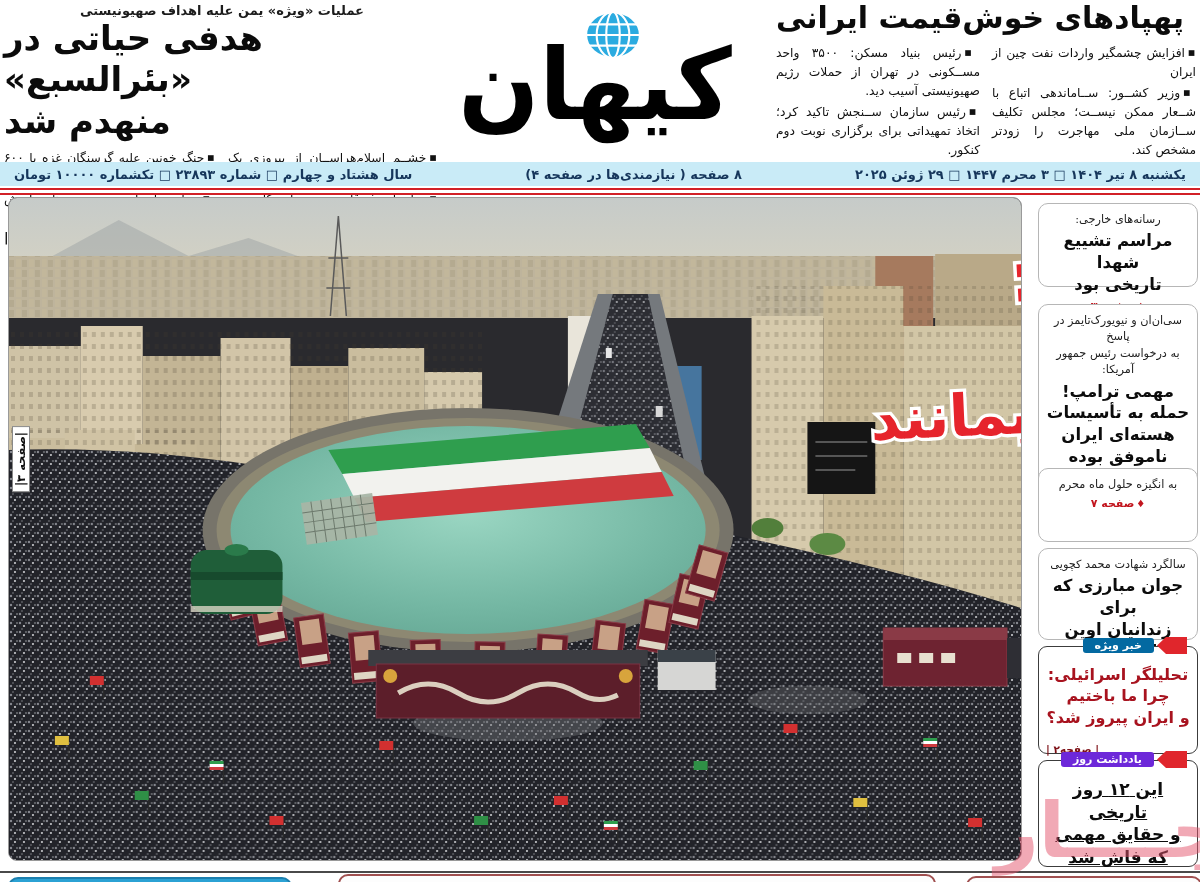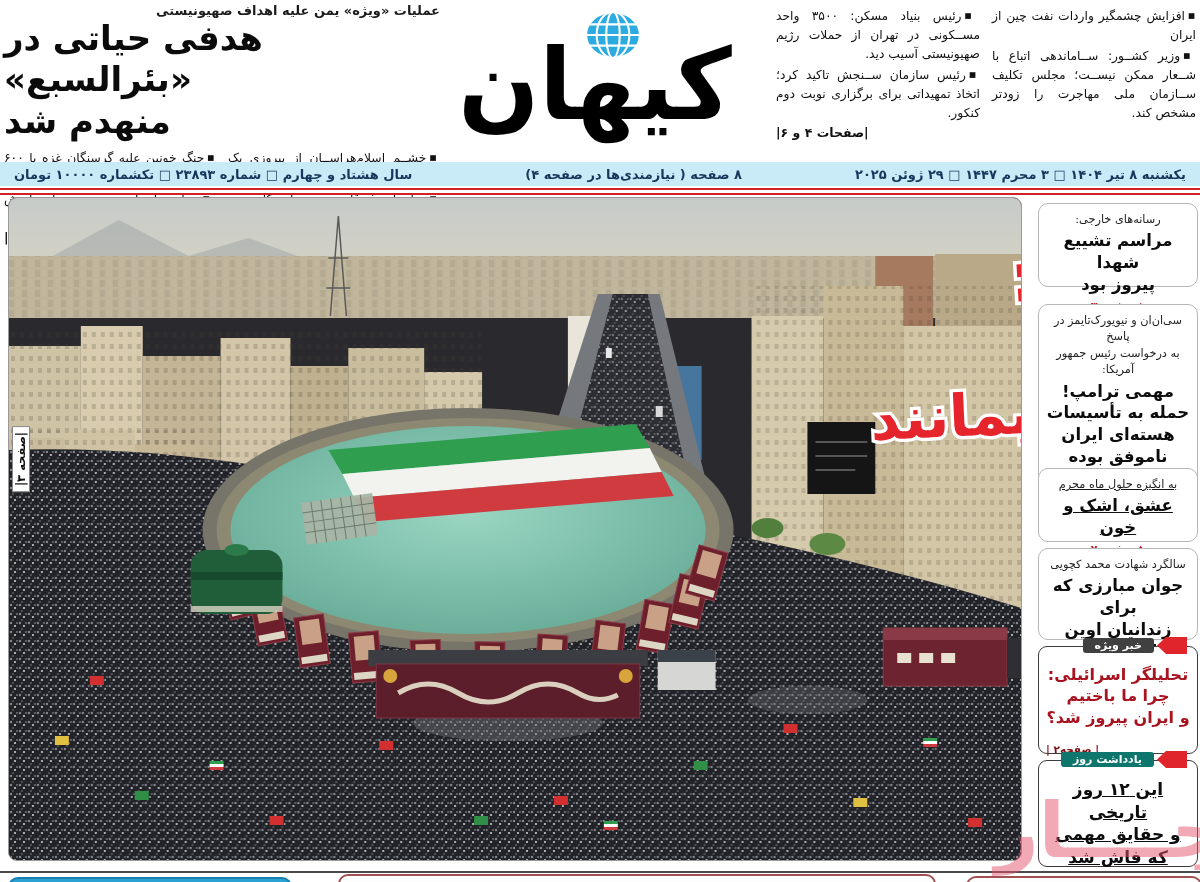--- a/index.html
+++ b/index.html
@@ -5,21 +5,21 @@
   html,body{margin:0;padding:0;}
   body{
     width:1200px;height:882px;position:relative;overflow:hidden;
     background:#ffffff;direction:rtl;
     font-family:"DejaVu Sans",sans-serif;color:#111;
   }
   
   .story{position:absolute;top:0;}
   .story-right{right:4px;width:420px;}
   .story-left{left:4px;width:436px;}
-  .kicker{font-size:13px;font-weight:bold;color:#1c1c1c;padding-top:3px;}
+  .kicker{text-align:center;font-size:13px;font-weight:bold;color:#1c1c1c;padding-top:3px;}
   .headline{text-align:left;font-weight:bold;color:#0b0b0b;line-height:1.22;}
   .story-right .headline{font-size:30px;}
   .story-left .headline{font-size:34px;}
   .cols{display:flex;gap:12px;margin-top:7px;}
   .col{flex:1;min-width:0;}
   ul.bullets{list-style:none;margin:0;padding:0;font-size:12.3px;line-height:1.55;text-align:justify;}
   ul.bullets li{margin-bottom:2px;}
   .sq{font-size:7.5px;vertical-align:2px;margin-left:3px;color:#111;}
   .pref{font-weight:bold;font-size:12.5px;text-align:left;margin-top:1px;}
   
@@ -45,45 +45,46 @@
     font-size:11.5px;font-weight:bold;padding:5px 1px;color:#111;
   }
   
   .sb{position:absolute;right:2px;width:160px;background:#fff;border:1px solid #b6b6b6;
     border-radius:10px;box-sizing:border-box;text-align:center;padding:8px 4px 4px;}
   .sb-kicker{font-size:11.3px;color:#222;line-height:1.45;white-space:pre-line;}
   .sb-title{font-size:16.5px;font-weight:bold;color:#0c0c0c;line-height:1.33;white-space:pre-line;margin-top:2px;}
   .sb-page{font-size:11px;font-weight:bold;color:#c2151e;margin-top:4px;}
   .sb-page .dia{font-size:10px;margin-left:2px;}
   .b1{top:203px;height:84px;} .b2{top:304px;height:190px;}
-  .b3{top:468px;height:74px;text-decoration:underline;} .b4{top:548px;height:92px;}
+  .b3{top:468px;height:74px;} .b4{top:548px;height:92px;}
   .framed{border:1.4px solid #3c3c3c;border-radius:9px;padding-top:15px;}
   .sp{top:646px;height:108px;} .nt{top:760px;height:107px;}
   .tab{position:absolute;top:-10px;right:10px;display:flex;align-items:center;gap:3px;}
   .tab-arrow{width:30px;height:17px;background:#e0262c;
     clip-path:polygon(100% 0,100% 100%,30% 100%,0 50%,30% 0);}
   .tab-text{padding:1px 12px;color:#fff;font-size:11px;font-weight:bold;border-radius:3px;white-space:nowrap;}
-  .sp .tab-text{background:#404040;} .nt .tab-text{background:#0f766e;}
+  .sp .tab-text{background:#0369a1;} .nt .tab-text{background:#6d28d9;}
   .sp .sb-title{color:#a8131f;font-size:16px;}
   .nt .sb-title{font-size:17px;text-decoration:underline;}
   .pref2{text-align:left;font-size:10.5px;font-weight:bold;color:#7d1016;margin-top:15px;padding-left:3px;}
   
   .bline{position:absolute;top:871px;left:0;width:1200px;height:2px;background:#4a4a4a;}
   .bb{position:absolute;border-radius:10px 10px 0 0;box-sizing:border-box;}
   .bb1{top:877px;left:8px;width:284px;height:12px;background:#2ba2d4;border:2px solid #1c7fae;}
   .bb2{top:874px;left:338px;width:598px;height:15px;background:#fdfdfd;border:2px solid #a05050;}
   .bb3{top:876px;left:966px;width:236px;height:13px;background:#fdfdfd;border:2px solid #a05050;}
   .watermark{position:absolute;top:786px;right:-26px;z-index:60;
     font-size:76px;font-weight:bold;color:#e4556e;opacity:.5;letter-spacing:-2px;pointer-events:none;}
 </style>
 </head>
 <body>
 
 <div class="story story-right">
   <div class="headline">
+    <div>پهپادهای خوش‌قیمت ایرانی</div>
   </div>
   <div class="cols">
     <div class="col">
       <ul class="bullets">
         <li><span class="sq">■</span><span>افزایش چشمگیر واردات نفت چین از ایران</span></li>
         <li><span class="sq">■</span><span>وزیر کشــور: ســاماندهی اتباع با شــعار ممکن نیســت؛ مجلس تکلیف ســازمان ملی مهاجرت را زودتر مشخص کند.</span></li>
       </ul>
     </div>
     <div class="col">
       <ul class="bullets">
@@ -349,37 +350,36 @@
 
     <text x="1004" y="104" text-anchor="end" direction="rtl" font-family="DejaVu Sans" font-size="68" font-weight="bold" fill="#e6242c" stroke="#ffffff" stroke-width="7" paint-order="stroke" transform="rotate(-3.2 1004 104)">ملت امام حسین(ع):</text>
     <text x="864" y="242" text-anchor="end" direction="rtl" font-family="DejaVu Sans" font-size="58" font-weight="bold" fill="#e6242c" stroke="#ffffff" stroke-width="6.5" paint-order="stroke" transform="rotate(-2.6 864 242)">ترامپ و نتانیاهو نباید زنده بمانند</text>
   </svg>
   <div class="page-tag-vert">|صفحه ۳|</div>
 </div>
 
 <div class="sb b1">
   <div class="sb-kicker">رسانه‌های خارجی:</div>
   <div class="sb-title">مراسم تشییع شهدا
-پیروز بود</div>
+تاریخی بود</div>
   <div class="sb-page"><span class="dia">♦</span><span>صفحه ۳</span></div>
 </div>
 
 <div class="sb b2">
   <div class="sb-kicker">سی‌ان‌ان و نیویورک‌تایمز در پاسخ
 به درخواست رئیس جمهور آمریکا:</div>
   <div class="sb-title">مهمی ترامپ!
 حمله به تأسیسات هسته‌ای ایران
 ناموفق بوده
 عذرخواهی نمی‌کنیم</div>
   <div class="sb-page"><span class="dia">♦</span><span>صفحه ۷</span></div>
 </div>
 
 <div class="sb b3">
   <div class="sb-kicker">به انگیزه حلول ماه محرم</div>
-  <div class="sb-title">عشق، اشک و خون</div>
   <div class="sb-page"><span class="dia">♦</span><span>صفحه ۷</span></div>
 </div>
 
 <div class="sb b4">
   <div class="sb-kicker">سالگرد شهادت محمد کچویی</div>
   <div class="sb-title">جوان مبارزی که برای
 زندانیان اوین مانند پدر بود</div>
   <div class="sb-page"><span class="dia">♦</span><span>صفحه ۳</span></div>
 </div>
 

